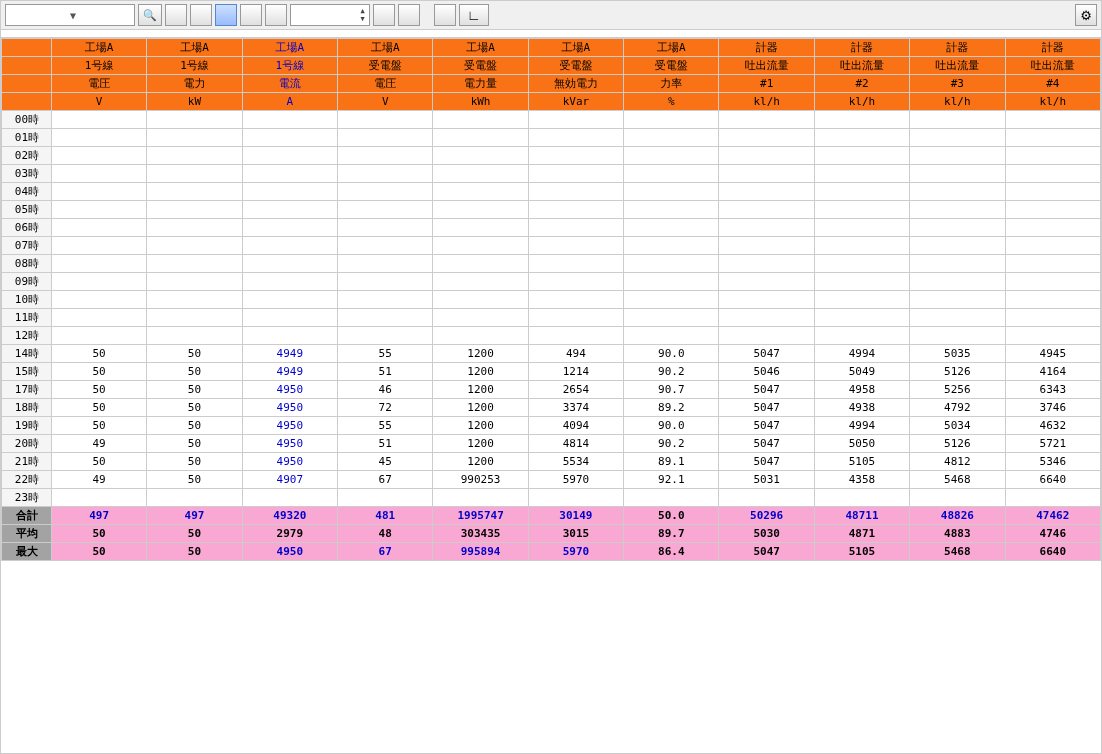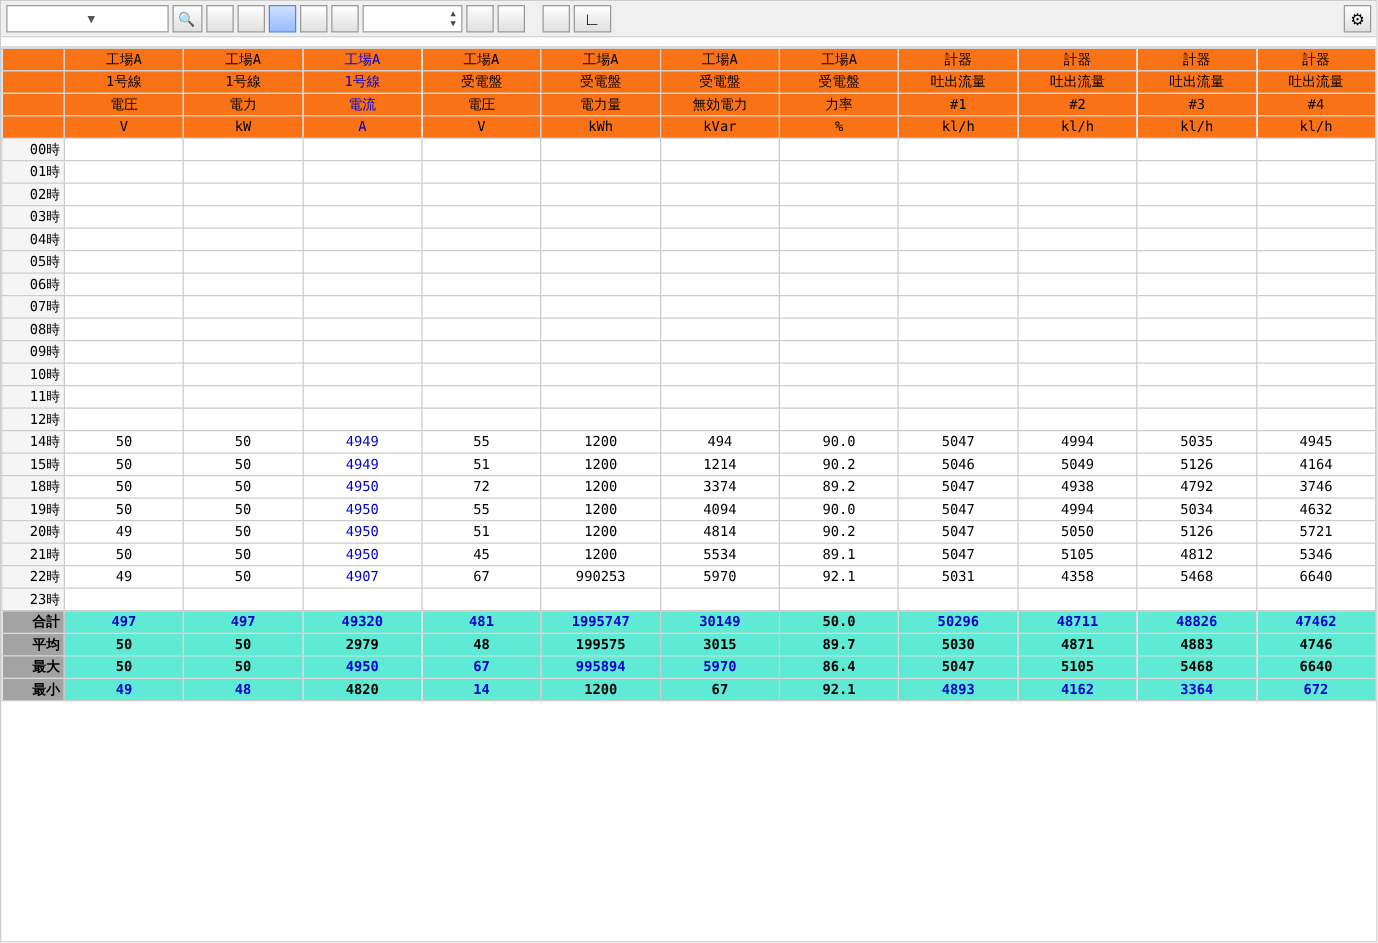--- a/index.html
+++ b/index.html
@@ -137,28 +137,28 @@
     }
     thead th {
       background: #f97316;
       font-weight: normal;
     }
     thead th.blue-text {
       color: #0000cc;
     }
     td.time-cell {
       background: #f5f5f5;
-      text-align: right;
+      text-align: center;
       padding-left: 4px;
     }
     td.blue-val {
       color: #0000cc;
     }
     .summary-row td {
-      background: #5eead4;
+      background: #f9a8d4;
       font-weight: bold;
     }
     .summary-row td.time-cell {
       background: #a3a3a3;
     }
     
     col.col-time { width: 44px; }
     col.col-data { width: 84px; }
     
     .table-container::-webkit-scrollbar { width: 12px; height: 12px; }
@@ -484,20 +484,34 @@
             <td>51</td>
             <td>1200</td>
             <td>1214</td>
             <td>90.2</td>
             <td>5046</td>
             <td>5049</td>
             <td>5126</td>
             <td>4164</td>
           </tr>
           <tr>
+            <td class="time-cell">17時</td>
+            <td>50</td>
+            <td>50</td>
+            <td class="blue-val">4950</td>
+            <td>46</td>
+            <td>1200</td>
+            <td>2654</td>
+            <td>90.7</td>
+            <td>5047</td>
+            <td>4958</td>
+            <td>5256</td>
+            <td>6343</td>
+          </tr>
+          <tr>
             <td class="time-cell">18時</td>
             <td>50</td>
             <td>50</td>
             <td class="blue-val">4950</td>
             <td>72</td>
             <td>1200</td>
             <td>3374</td>
             <td>89.2</td>
             <td>5047</td>
             <td>4938</td>
@@ -587,21 +601,21 @@
             <td class="blue-val">48711</td>
             <td class="blue-val">48826</td>
             <td class="blue-val">47462</td>
           </tr>
           <tr class="summary-row">
             <td class="time-cell">平均</td>
             <td>50</td>
             <td>50</td>
             <td>2979</td>
             <td>48</td>
-            <td>199575</td>
+            <td>303435</td>
             <td>3015</td>
             <td>89.7</td>
             <td>5030</td>
             <td>4871</td>
             <td>4883</td>
             <td>4746</td>
           </tr>
           <tr class="summary-row">
             <td class="time-cell">最大</td>
             <td>50</td>
@@ -609,30 +623,16 @@
             <td class="blue-val">4950</td>
             <td class="blue-val">67</td>
             <td class="blue-val">995894</td>
             <td class="blue-val">5970</td>
             <td>86.4</td>
             <td>5047</td>
             <td>5105</td>
             <td>5468</td>
             <td>6640</td>
           </tr>
-          <tr class="summary-row">
-            <td class="time-cell">最小</td>
-            <td class="blue-val">49</td>
-            <td class="blue-val">48</td>
-            <td>4820</td>
-            <td class="blue-val">14</td>
-            <td>1200</td>
-            <td>67</td>
-            <td>92.1</td>
-            <td class="blue-val">4893</td>
-            <td class="blue-val">4162</td>
-            <td class="blue-val">3364</td>
-            <td class="blue-val">672</td>
-          </tr>
         </tbody>
     </table>
   </div>
 </div>
 
 </body></html>

